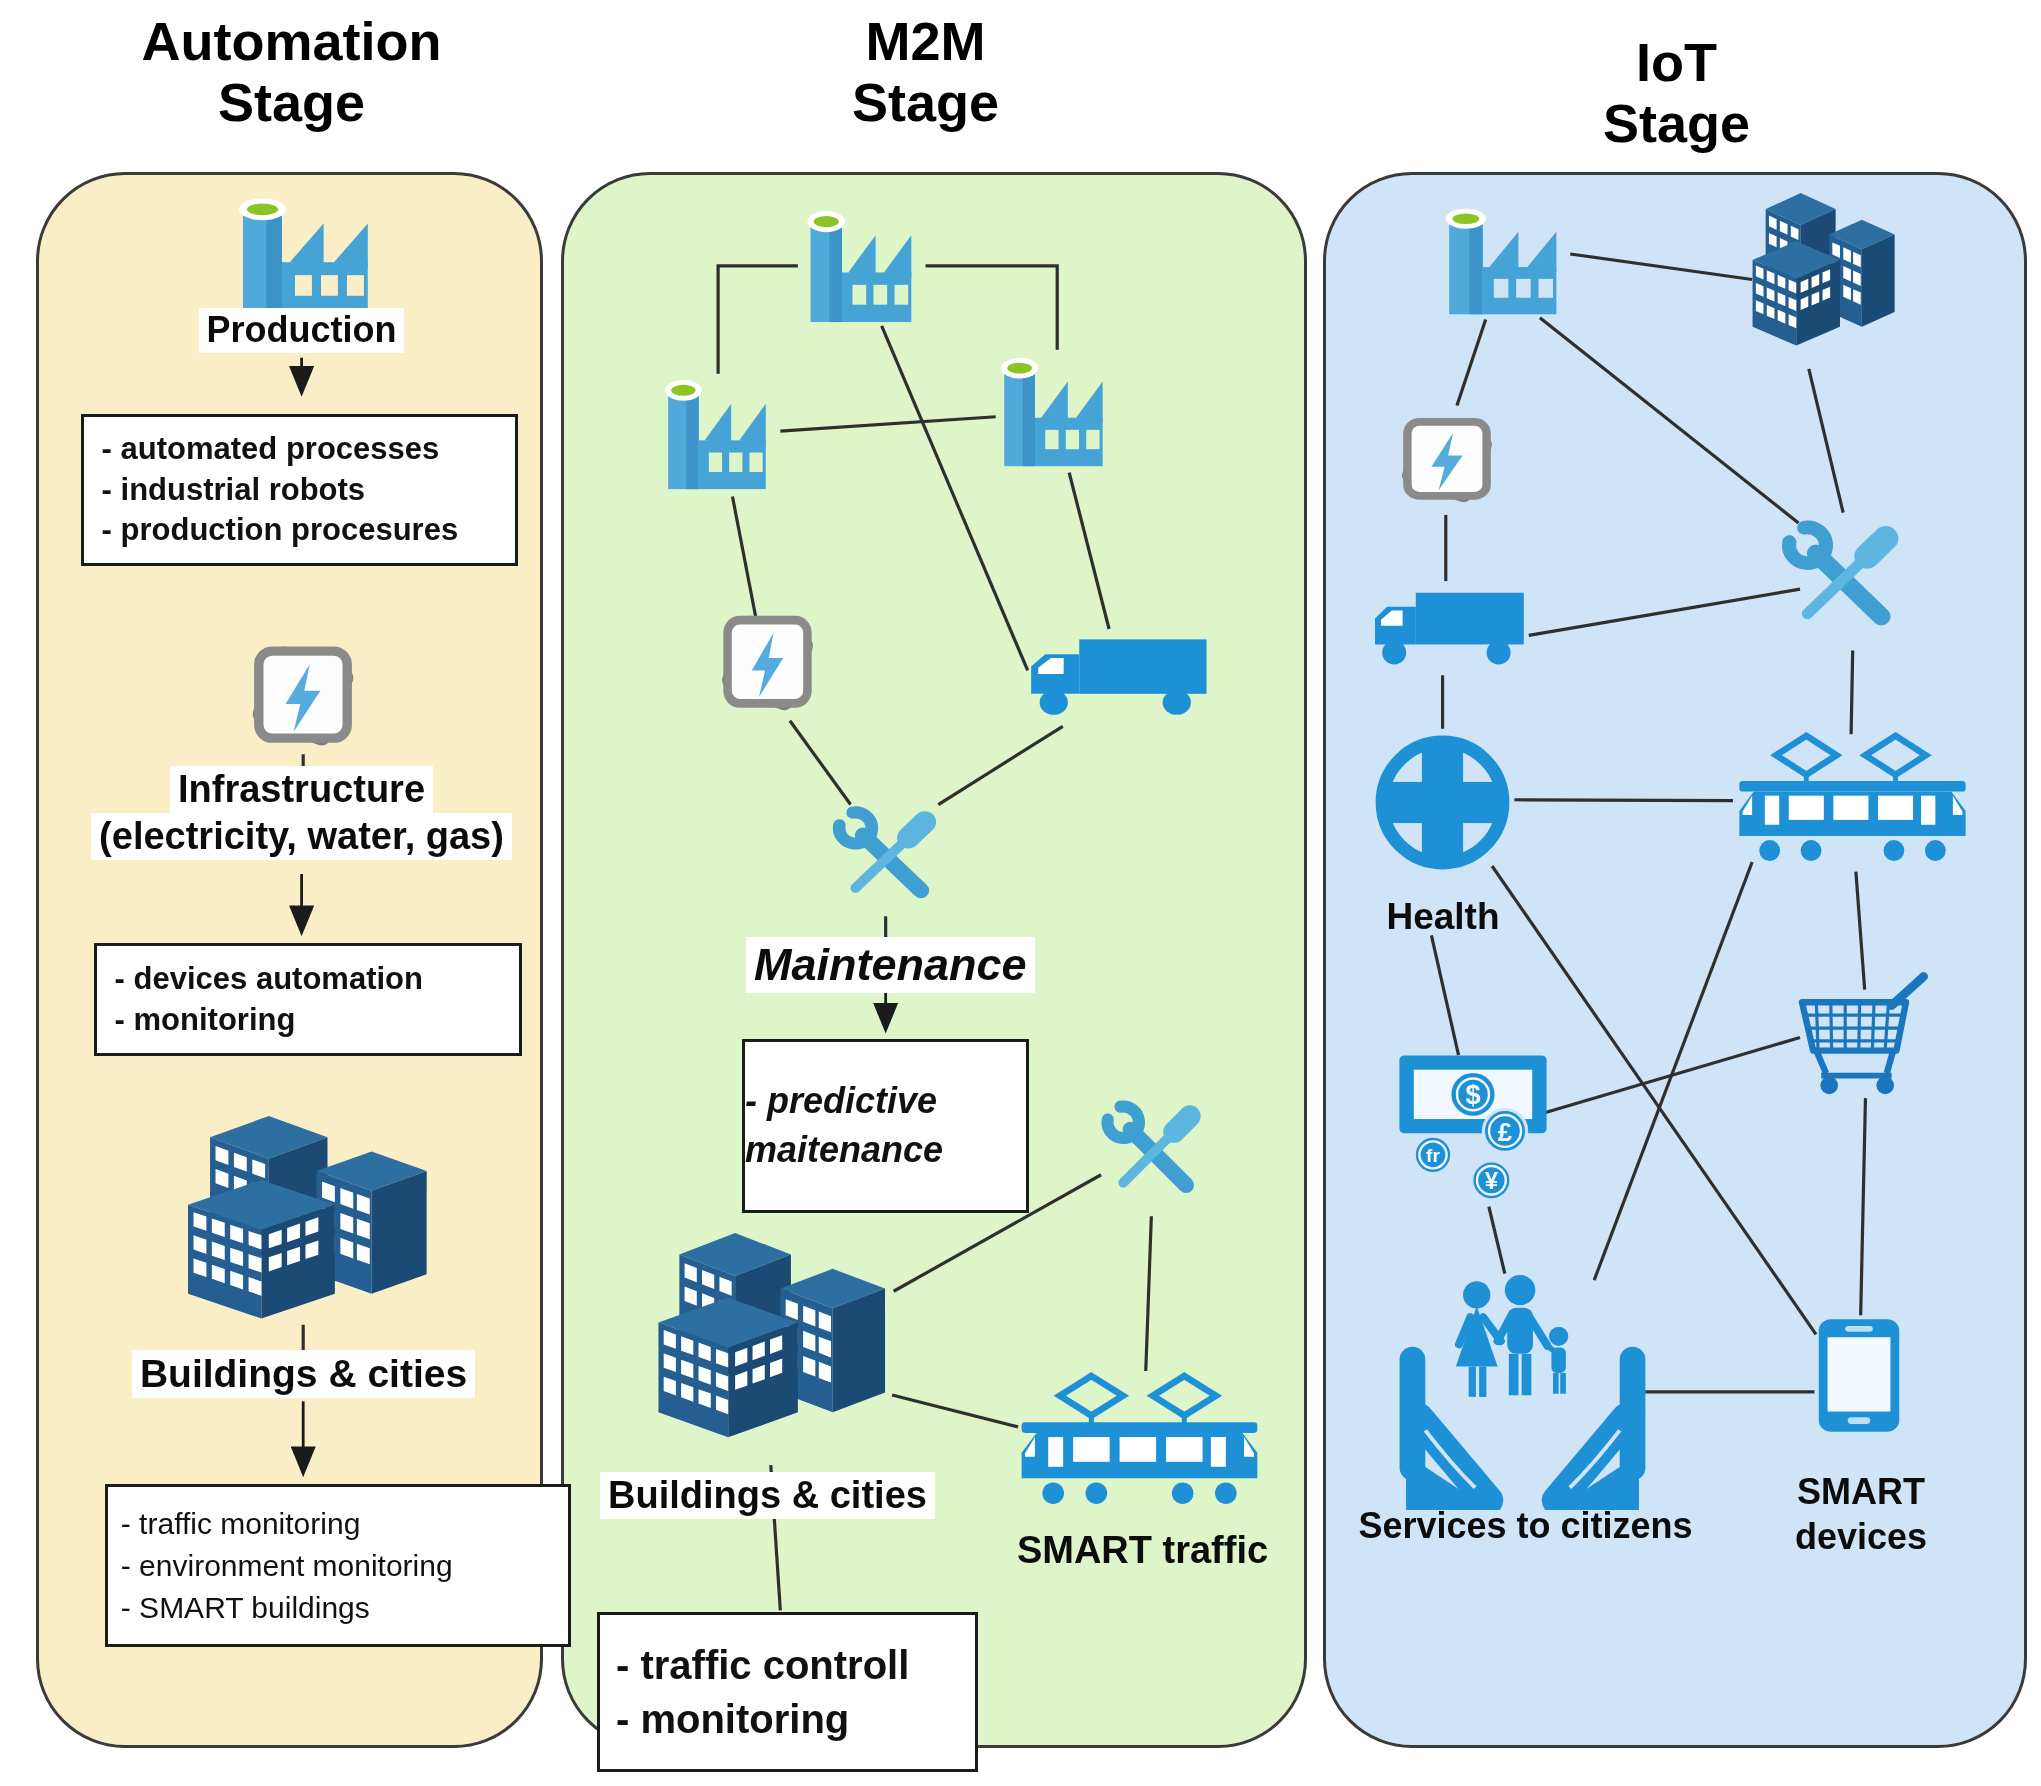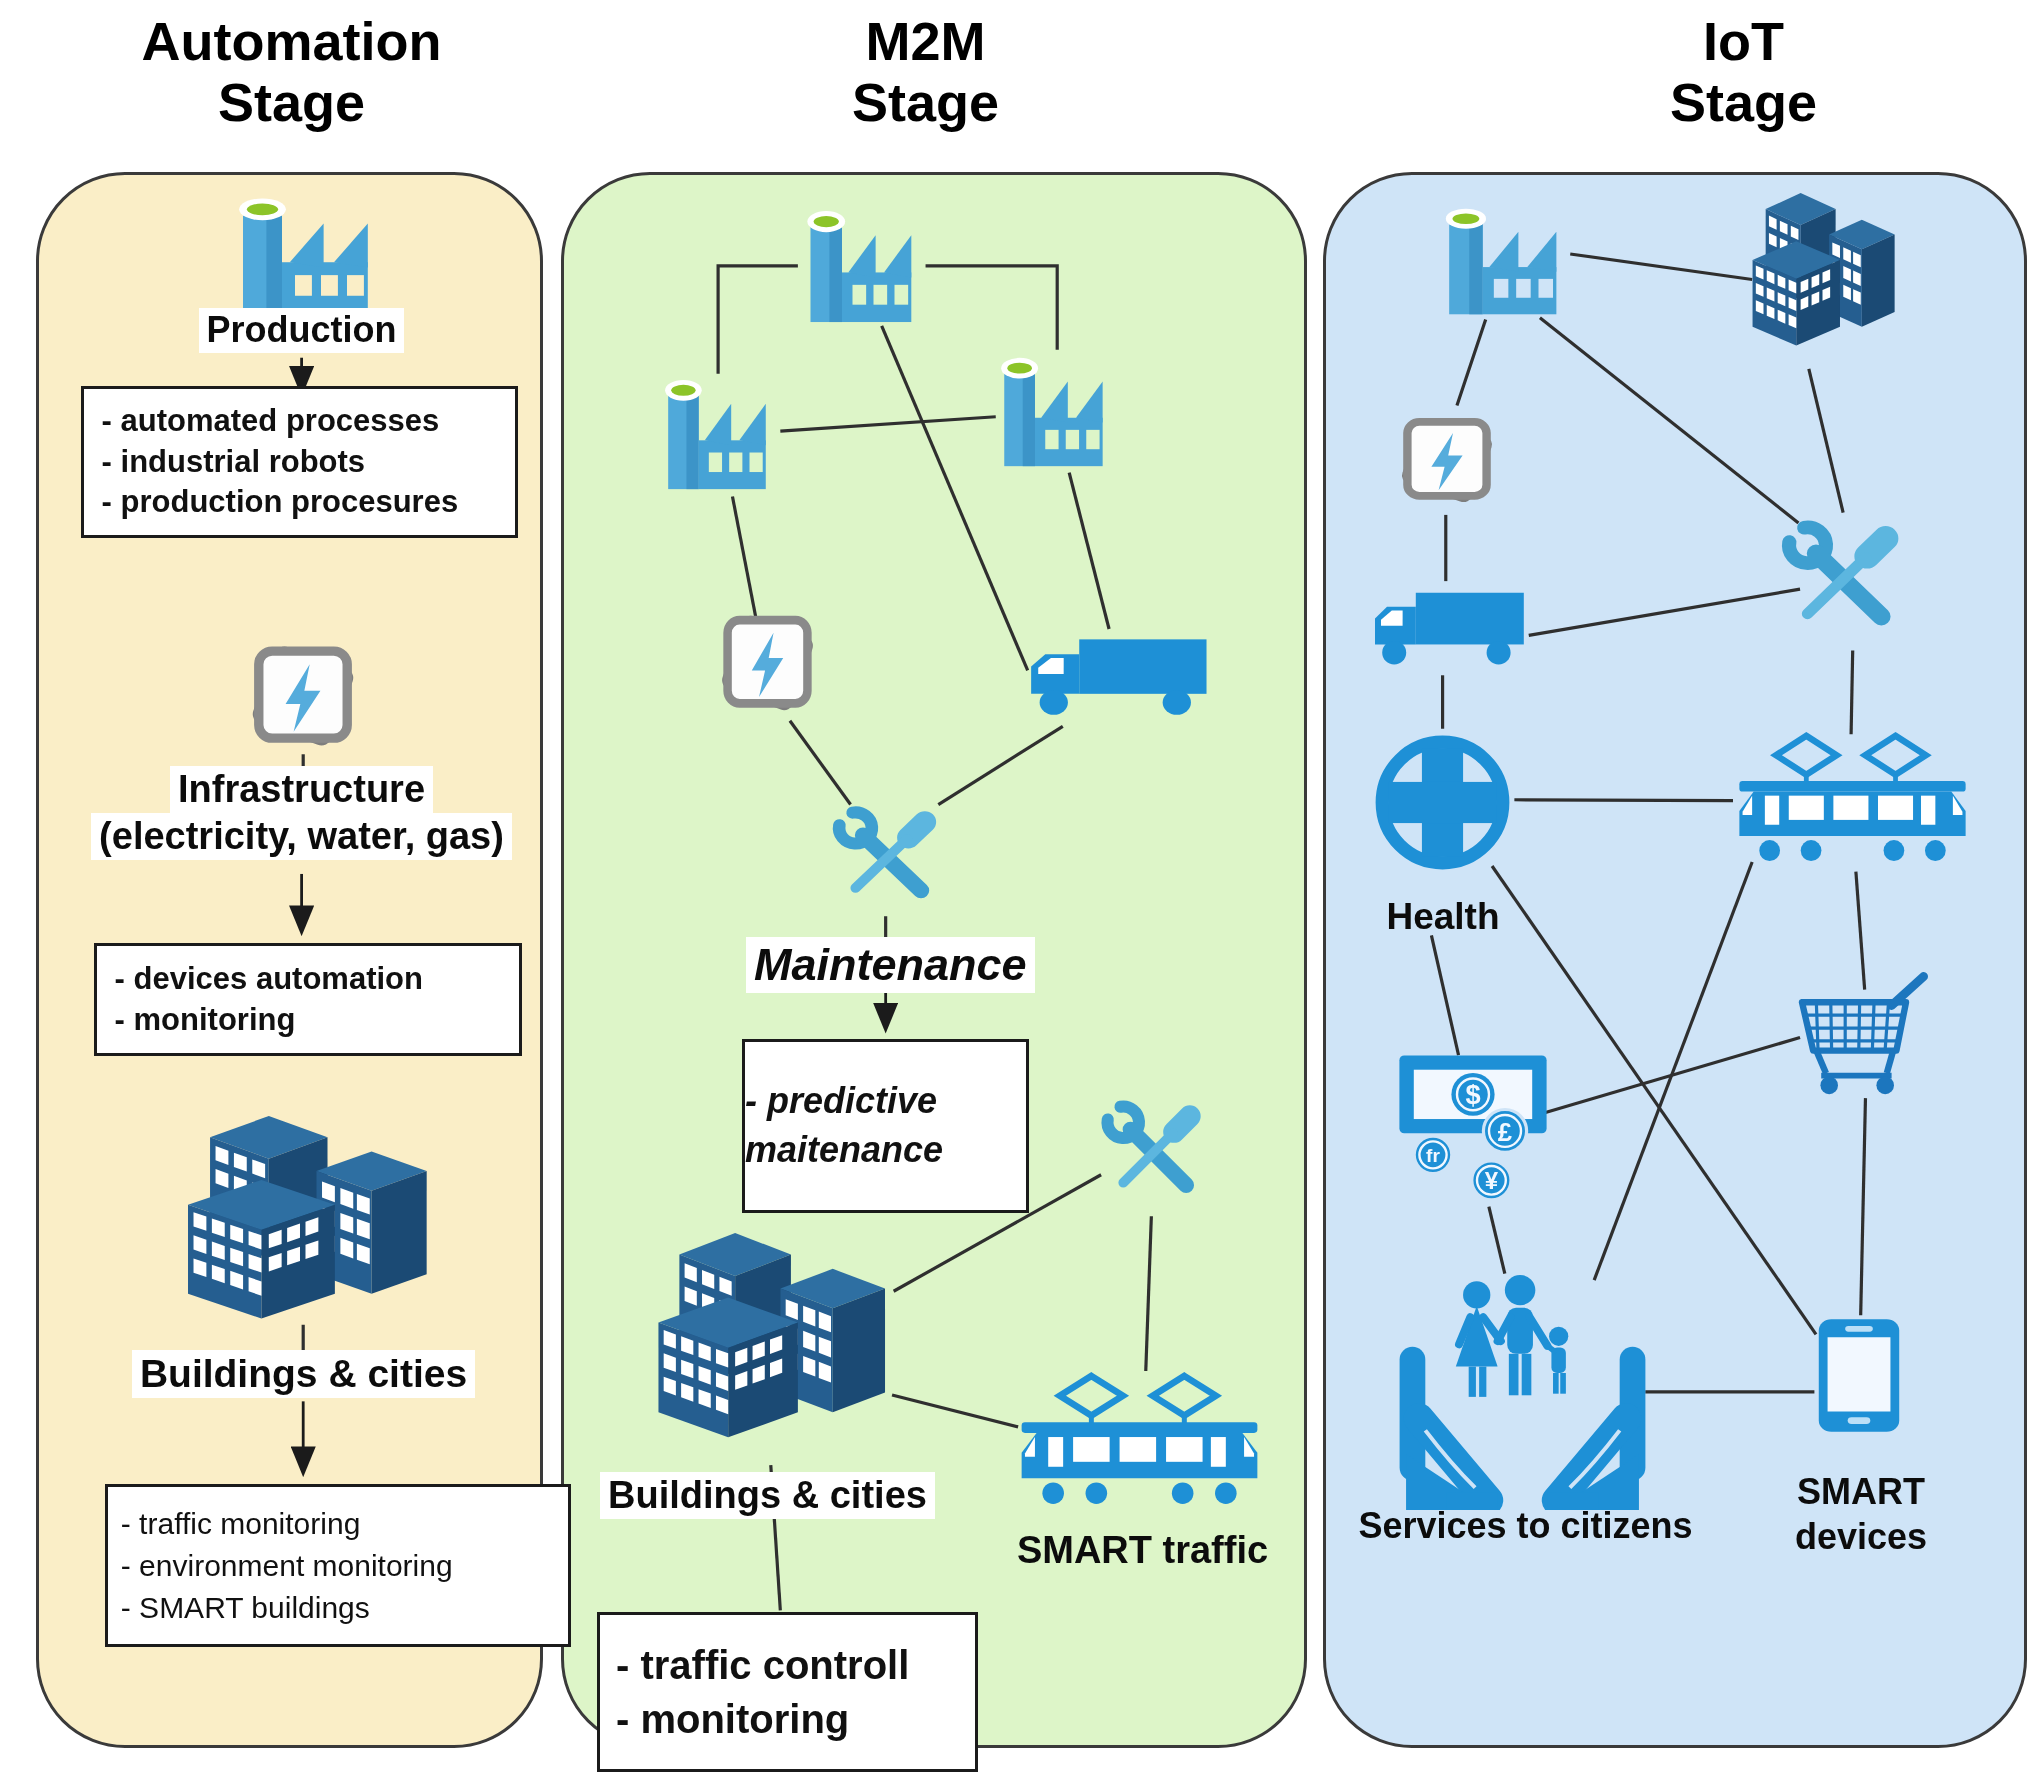--- a/index.html
+++ b/index.html
@@ -195,21 +195,21 @@
 <div class="stage">
 
   <div class="title" style="left:52px;width:479px;">
     <div>Automation</div>
     <div>Stage</div>
   </div>
   <div class="title" style="left:686px;width:479px;">
     <div>M2M</div>
     <div>Stage</div>
   </div>
-  <div class="title" style="left:1500px;width:487px;">
+  <div class="title" style="left:1433px;width:487px;margin-top:21px;">
     <div>IoT</div>
     <div>Stage</div>
   </div>
 
   <div class="panel" id="panel-automation"></div>
   <div class="panel" id="panel-m2m"></div>
   <div class="panel" id="panel-iot"></div>
 
   <svg id="lines" width="2041" height="1787" viewBox="0 0 2558 2239">
     <defs>
@@ -346,21 +346,21 @@
   <svg class="icon" style="left:1398px;top:1271px;width:249px;height:239px" viewBox="0 0 310 300" preserveAspectRatio="none">
       <use href="#sym-family"></use>
     </svg>
   <svg class="icon" style="left:1815px;top:1317px;width:88px;height:117px" viewBox="0 0 70 104" preserveAspectRatio="none">
       <use href="#sym-phone"></use>
     </svg>
 
   <div class="lbl" style="left:142px;top:308px;width:319px;font-size:36px;">
     <span class="bg">Production</span>
   </div>
-  <div class="tbox tl" style="left:81px;top:386px;width:437px;height:152px;font-size:31px;font-weight:bold;padding-left:17.6px;line-height:1.32;">
+  <div class="tbox tl" style="left:81px;top:414px;width:437px;height:152px;font-size:31px;font-weight:bold;padding-left:17.6px;line-height:1.32;">
     <div class="ln">- automated processes</div>
     <div class="ln">- industrial robots</div>
     <div class="ln">- production procesures</div>
   </div>
   <div class="lbl" style="left:38px;top:766px;width:527px;font-size:38px;">
     <span class="bg">Infrastructure</span><br>
     <span class="bg">(electricity, water, gas)</span>
   </div>
   <div class="tbox tl" style="left:94px;top:943px;width:428px;height:113px;font-size:31px;font-weight:bold;padding-left:17.6px;line-height:1.32;">
     <div class="ln">- devices automation</div>

